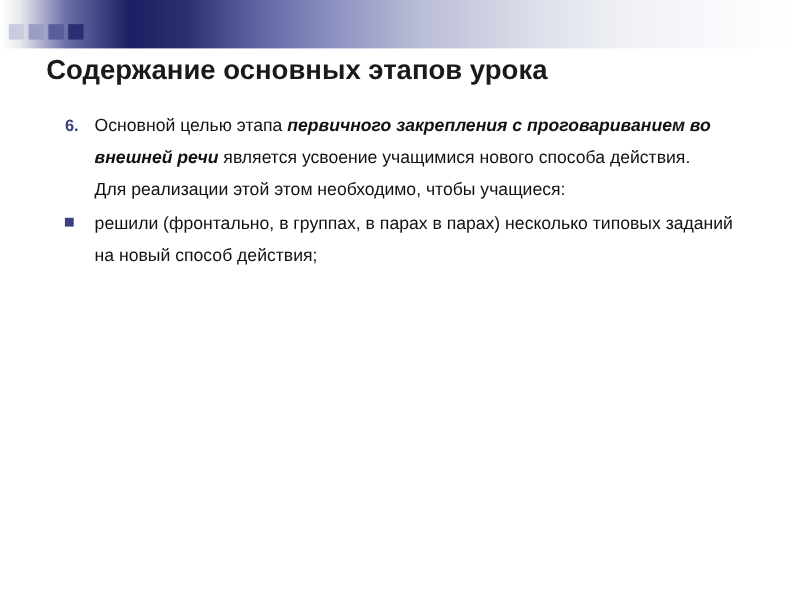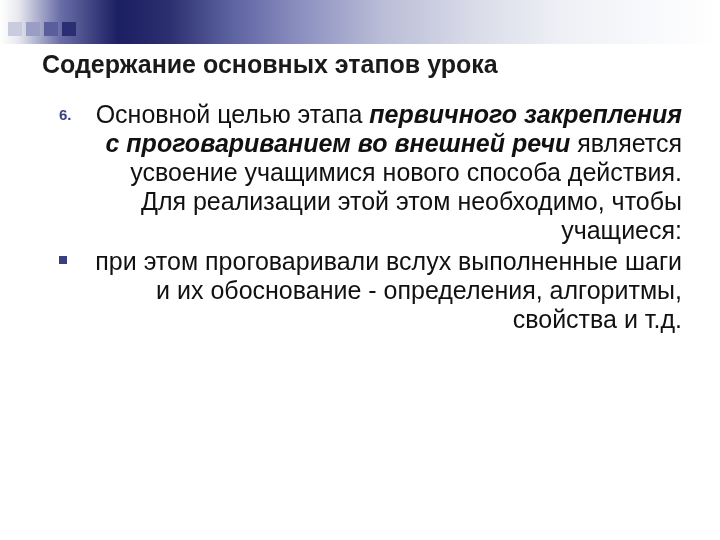--- a/index.html
+++ b/index.html
@@ -95,24 +95,23 @@
     display: inline-block;
     width: 8px;
     height: 8px;
     background: #3a3f80;
     vertical-align: middle;
     position: relative;
     top: -2px;
   }
   .text {
     flex: 1;
-    font-size: 25px;
+    font-size: 16px;
     line-height: 29px;
     color: #111111;
-    text-align: right;
   }
   .text .em {
     font-style: italic;
     font-weight: bold;
   }
 </style>
 </head>
 <body>
 
 <div class="slide">
@@ -129,20 +128,20 @@
   <div class="content">
 
     <div class="bullet-row">
       <div class="marker num">6.</div>
       <div class="text">
         <span>Основной целью этапа </span><span class="em">первичного закрепления с проговариванием во внешней речи</span><span> является усвоение учащимися нового способа действия.</span>
         <div>Для реализации этой этом необходимо, чтобы учащиеся:</div>
       </div>
     </div>
 
-
     <div class="bullet-row">
       <div class="marker sq"><span class="sq-glyph"></span></div>
-      <div class="text">при этом проговаривали  вслух выполненные шаги и их обоснование - определения, алгоритмы, свойства и т.д.</div>
+      <div class="text"> решили (фронтально, в группах, в парах в парах) несколько типовых заданий на новый способ действия;</div>
     </div>
+
 
   </div>
 </div>
 
 </body></html>

